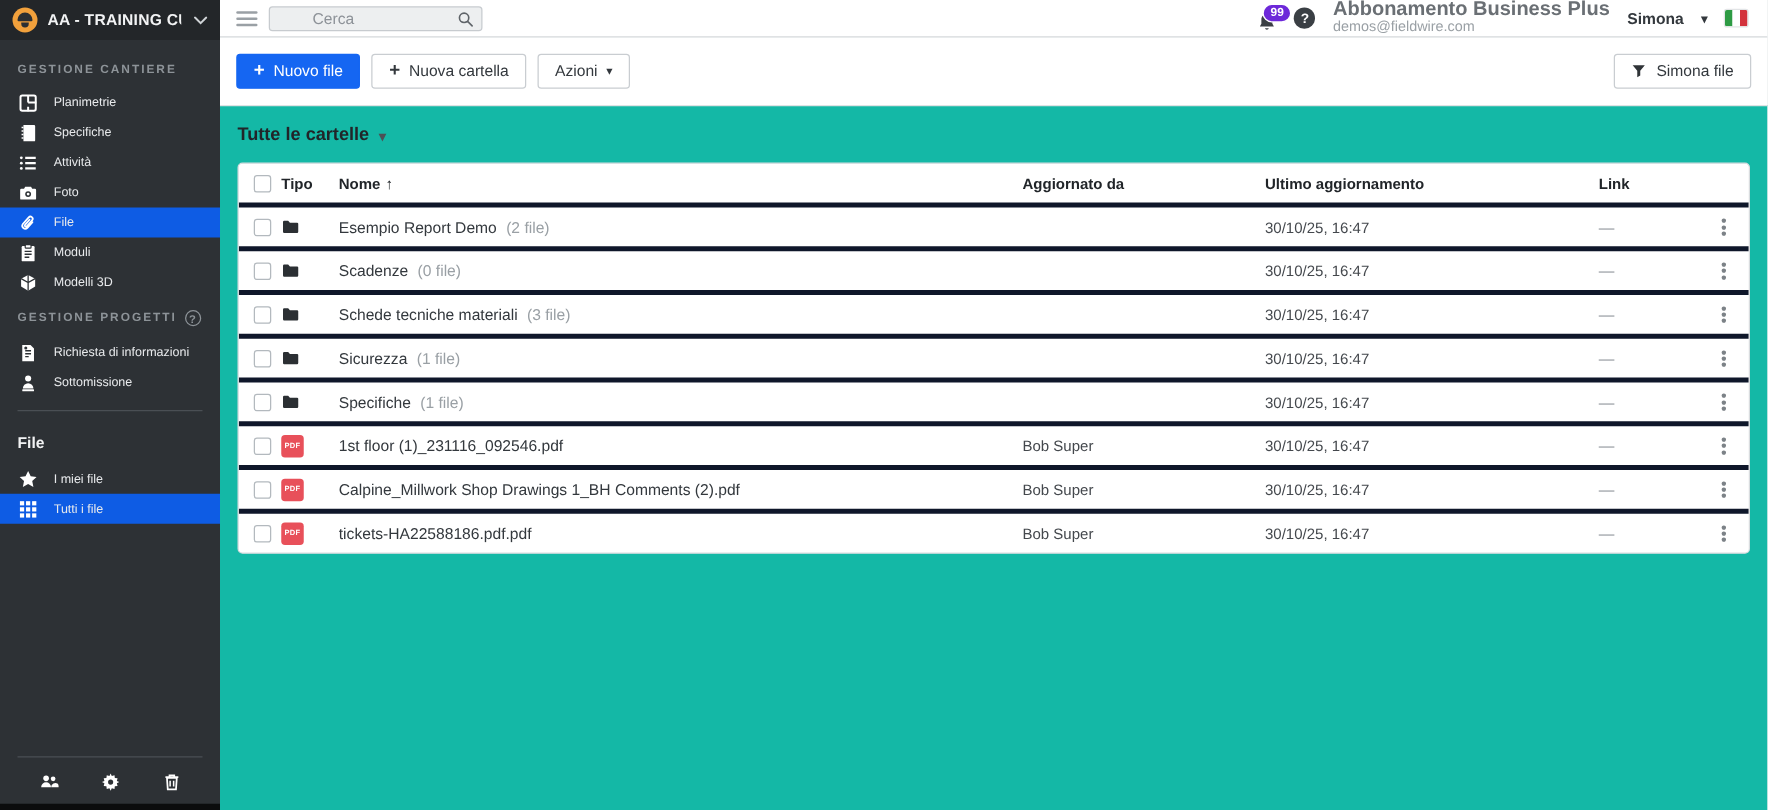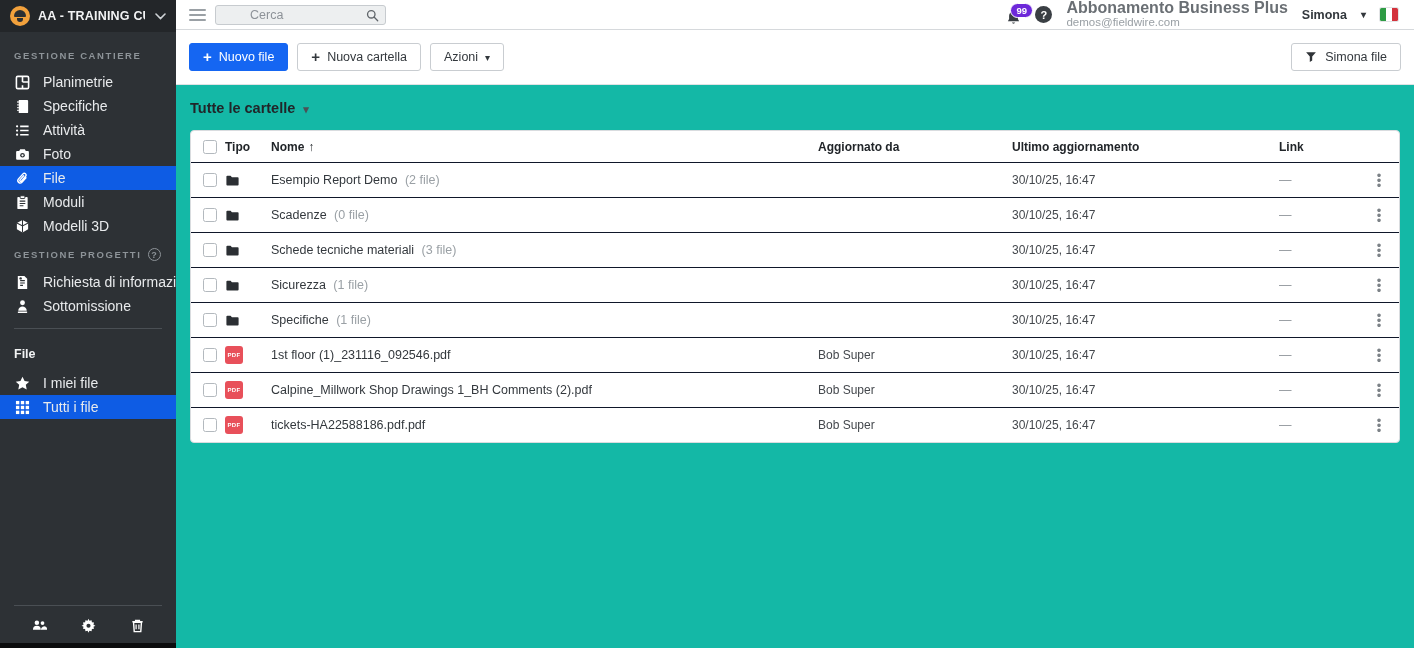--- a/index.html
+++ b/index.html
@@ -33,21 +33,21 @@
     color:#8d9398; font-size:9.5px; font-weight:bold; letter-spacing:1.6px;
     padding:10px 14px 9px 14px; display:flex; align-items:center; gap:6px;
   }
   .q-circle {
     width:13px; height:13px; border:1.2px solid #8d9398; border-radius:50%;
     color:#8d9398; font-size:9px; font-weight:bold; display:flex; align-items:center; justify-content:center;
     letter-spacing:0;
   }
   .nav-item {
     height:24px; display:flex; align-items:center; gap:13px; padding:0 14px;
-    color:#e8eaec; font-size:14px; cursor:pointer; white-space:nowrap;
+    color:#e8eaec; font-size:10px; cursor:pointer; white-space:nowrap;
   }
   .nav-item .ico { width:16px; height:16px; flex:none; display:flex; align-items:center; justify-content:center; color:#fff; }
   .nav-item.selected { background:#0e5ce4; }
   .side-divider { border-top:1px solid #4a4f54; margin:10px 14px; }
   .group-label { color:#f2f3f4; font-size:12.5px; font-weight:bold; padding:8px 14px 10px 14px; }
 
   .side-footer { flex:none; padding:0 14px; }
   .side-footer .foot-line { border-top:1px solid #4a4f54; }
   .foot-icons { display:flex; justify-content:space-between; align-items:center; padding:9px 14px 8px 14px; }
   .foot-btn { width:22px; height:20px; display:flex; align-items:center; justify-content:center; cursor:pointer; color:#fff; }
@@ -113,21 +113,21 @@
     background:#14b8a6; border-top:1px solid #dfe2e4; padding:15px 14px;
   }
   .folder-filter { display:flex; align-items:center; gap:8px; font-size:14.5px; font-weight:bold; color:#212529; cursor:pointer; width:max-content; }
   .folder-filter .caret { font-size:11px; color:#4c5156; margin-top:2px; }
 
   .table-card {
     margin-top:14px; background:#fff; border:1px solid #d9dcdf; border-radius:4px; overflow:hidden;
   }
   .t-row {
     display:grid; grid-template-columns:34px 46px 1fr 194px 267px 90px 30px;
-    align-items:center; height:35px; border-top:1px solid #0f172a;
+    align-items:center; height:35px; border-top:4px solid #0f172a;
   }
   .t-row.head { height:31px; border-top:none; }
   .t-row.head .hcell { font-size:12px; font-weight:bold; color:#212529; }
   .cb { width:14px; height:14px; appearance:none; -webkit-appearance:none; border:1.5px solid #b3b9be;
        border-radius:2.5px; margin-left:12px; cursor:pointer; background:#fff; }
   .name-cell { display:flex; align-items:center; gap:4px; font-size:12.5px; color:#33383d; overflow:hidden; white-space:nowrap; }
   .name-cell .cnt { color:#9aa0a5; }
   .sort-arrow { font-weight:bold; color:#212529; margin-left:4px; }
   .type-cell { display:flex; align-items:center; }
   .folder-ico { color:#2b2f33; }

